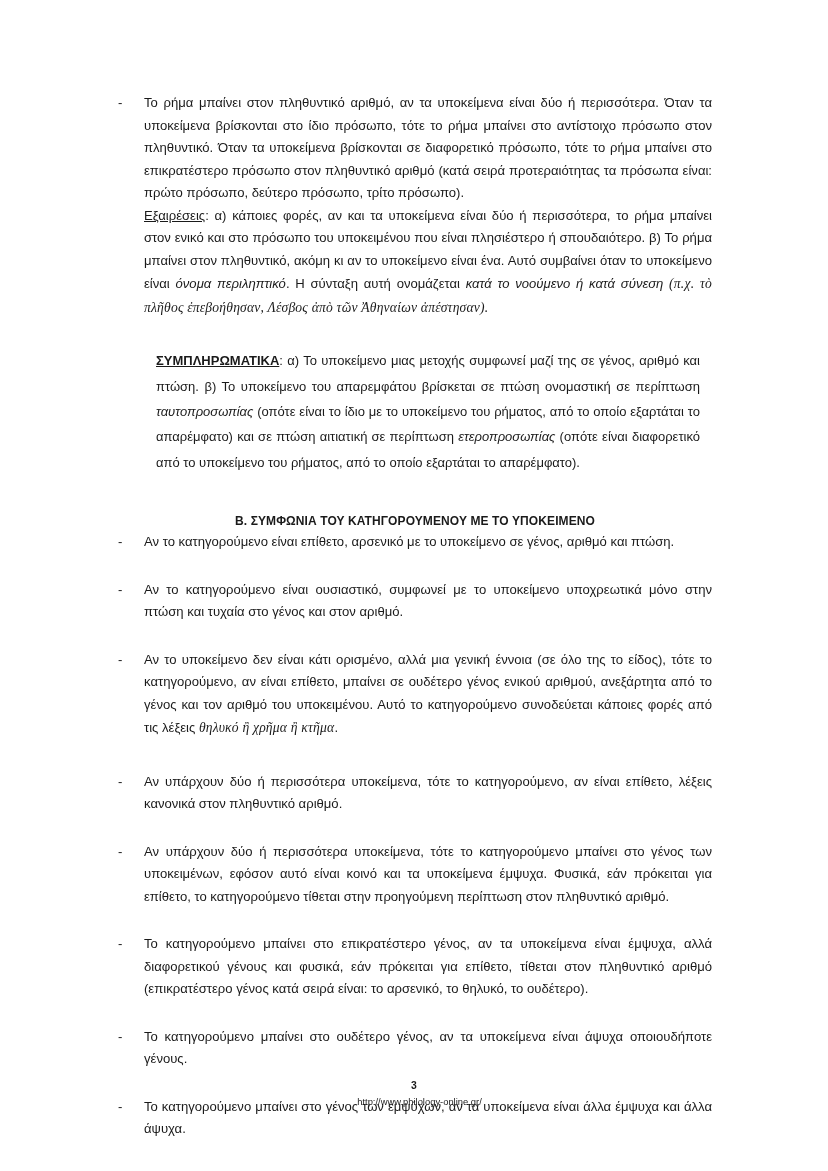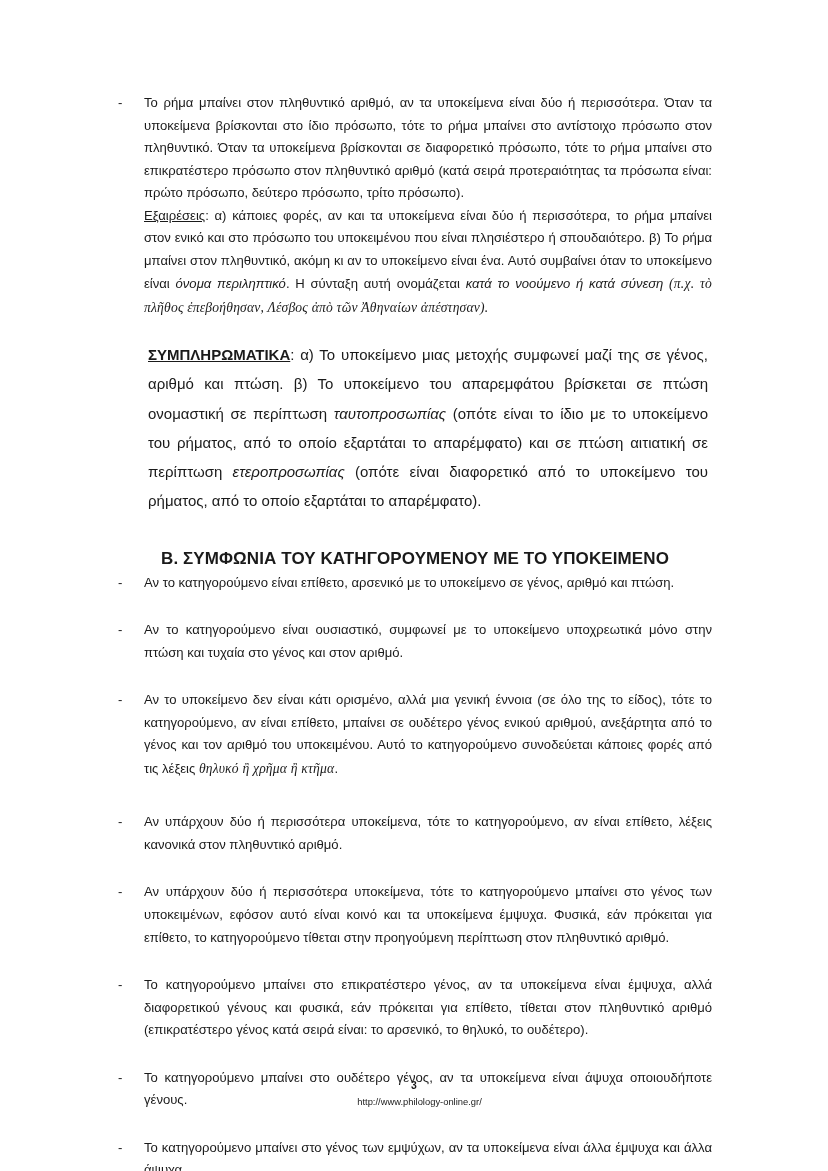--- a/index.html
+++ b/index.html
@@ -65,32 +65,32 @@
   .it       { font-style: italic; }
   .serif-it {
     font-family: "Liberation Serif", "DejaVu Serif", serif;
     font-style: italic;
     font-size: 13.6px;
     letter-spacing: .2px;
   }
 
   
   .fineprint {
-    font-size: 15px;
+    font-size: 13px;
     line-height: 1.95;
     text-align: justify;
-    margin: 4px;
+    margin: 12px;
   }
   .fineprint .u { text-decoration: underline; }
 
   
   .heading-center {
     text-align: center;
     font-weight: bold;
-    font-size: 17px;
+    font-size: 12px;
     line-height: 1.6;
     letter-spacing: .1px;
   }
 
   
   .footer {
     position: absolute;
     left: 0;
     right: 0;
     top: 1078px;

